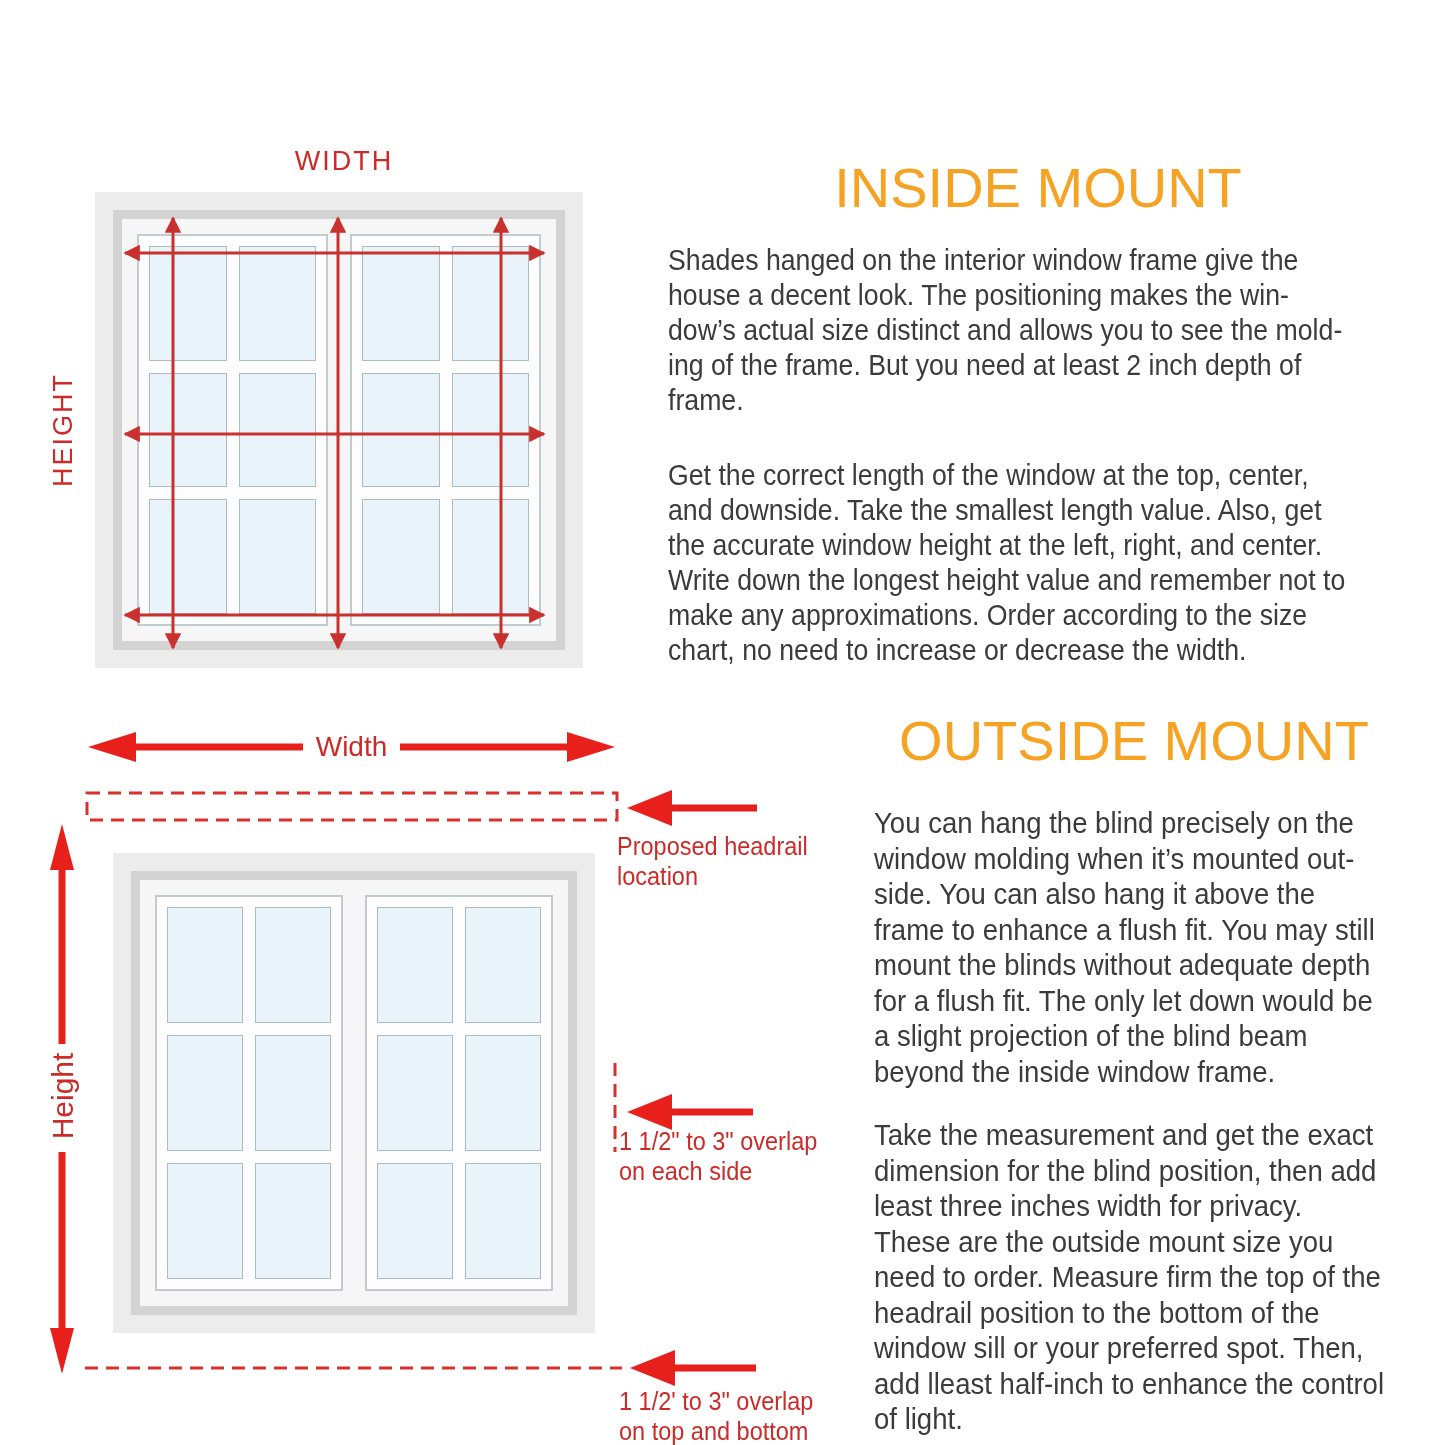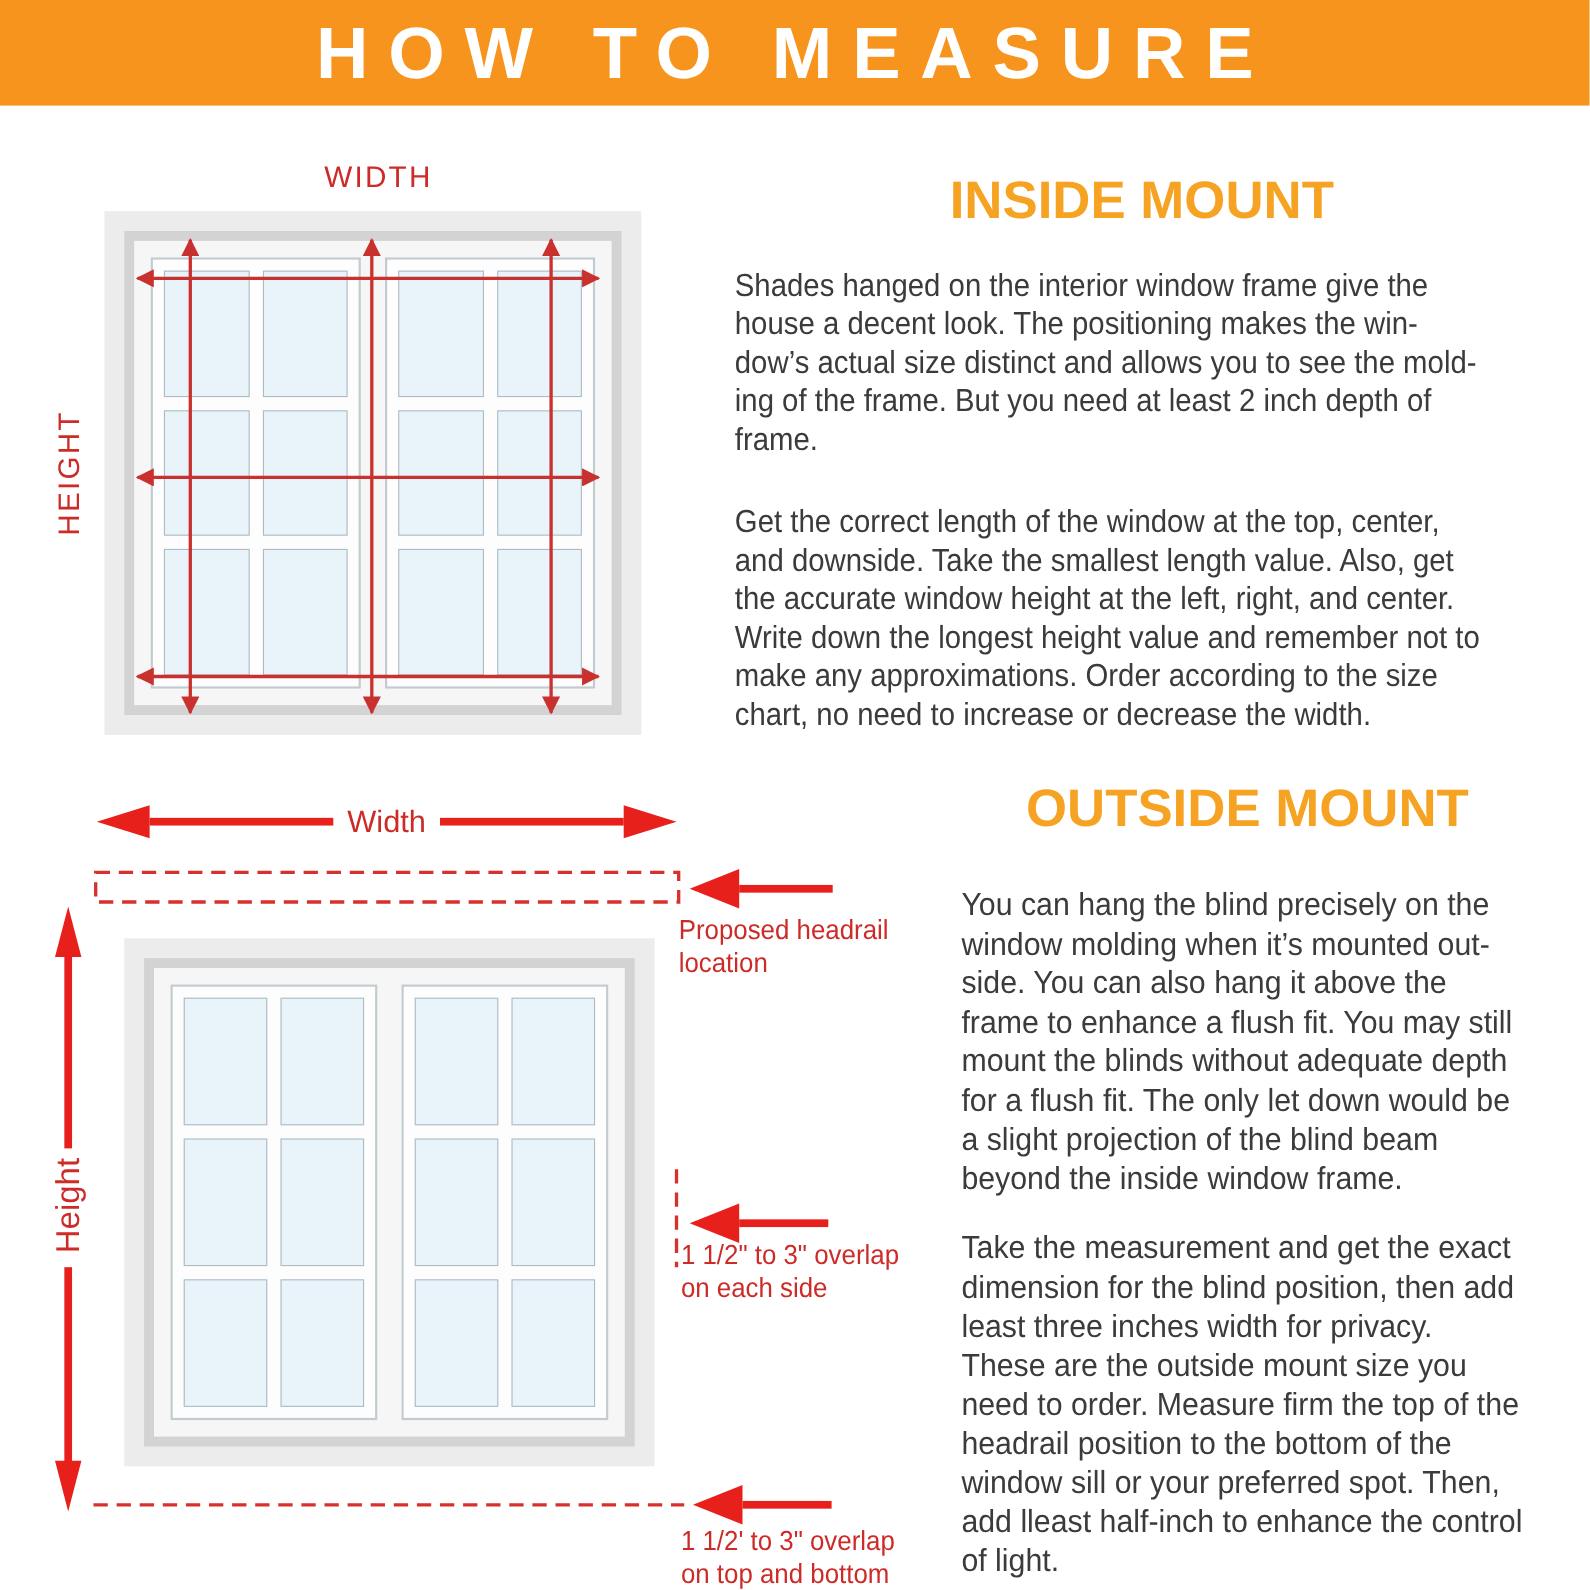--- a/index.html
+++ b/index.html
@@ -53,41 +53,38 @@
   .height-label-top{left:-12px;top:414px;width:150px;height:32px;}
   .width-label-bottom{left:303px;top:731px;width:97px;text-align:center;font-size:28px;}
   .height-label-bottom{left:-18px;top:1080px;width:162px;height:32px;font-size:30px;}
   .annot{font-size:25px;line-height:30px;white-space:pre-line;
     transform:scaleX(0.94);transform-origin:left top;}
   .headrail-label{left:617px;top:831px;width:260px;}
   .side-overlap-label{left:619px;top:1126px;width:260px;}
   .bottom-overlap-label{left:619px;top:1386px;width:260px;}
 
   
-  .mount-heading{position:absolute;color:var(--heading_orange);font-weight:700;
-    font-size:48px;text-align:center;white-space:nowrap;}
+  .mount-heading{position:absolute;color:var(--heading_orange);font-weight:400;
+    font-size:56px;text-align:center;white-space:nowrap;}
   .inside-heading{left:668px;top:155px;width:740px;}
   .outside-heading{left:874px;top:708px;width:520px;}
   .para{position:absolute;color:var(--body_text);font-size:29px;white-space:pre-line;
     transform-origin:left top;}
   .para-inside{left:668px;width:800px;line-height:35px;transform:scaleX(0.92);}
   .p1{top:243px;}
   .p2{top:458px;}
   .para-outside{left:874px;width:620px;line-height:35.5px;transform:scaleX(0.95);}
   .p3{top:806px;}
   .p4{top:1118px;}
 </style>
 </head>
 <body>
 
 <div class="page">
 
-  <header class="banner">
-    <h1>HOW TO MEASURE</h1>
-  </header>
 
   <section>
     <div class="red-label dim-caps width-label-top">WIDTH</div>
     <div class="red-label dim-caps v-label height-label-top">HEIGHT</div>
 
     <div class="window" style="left:95px;top:192px;width:488px;height:476px;">
       <div class="bevel">
         <div class="win-inner">
           <div class="sash">
             <div class="pane"></div>

